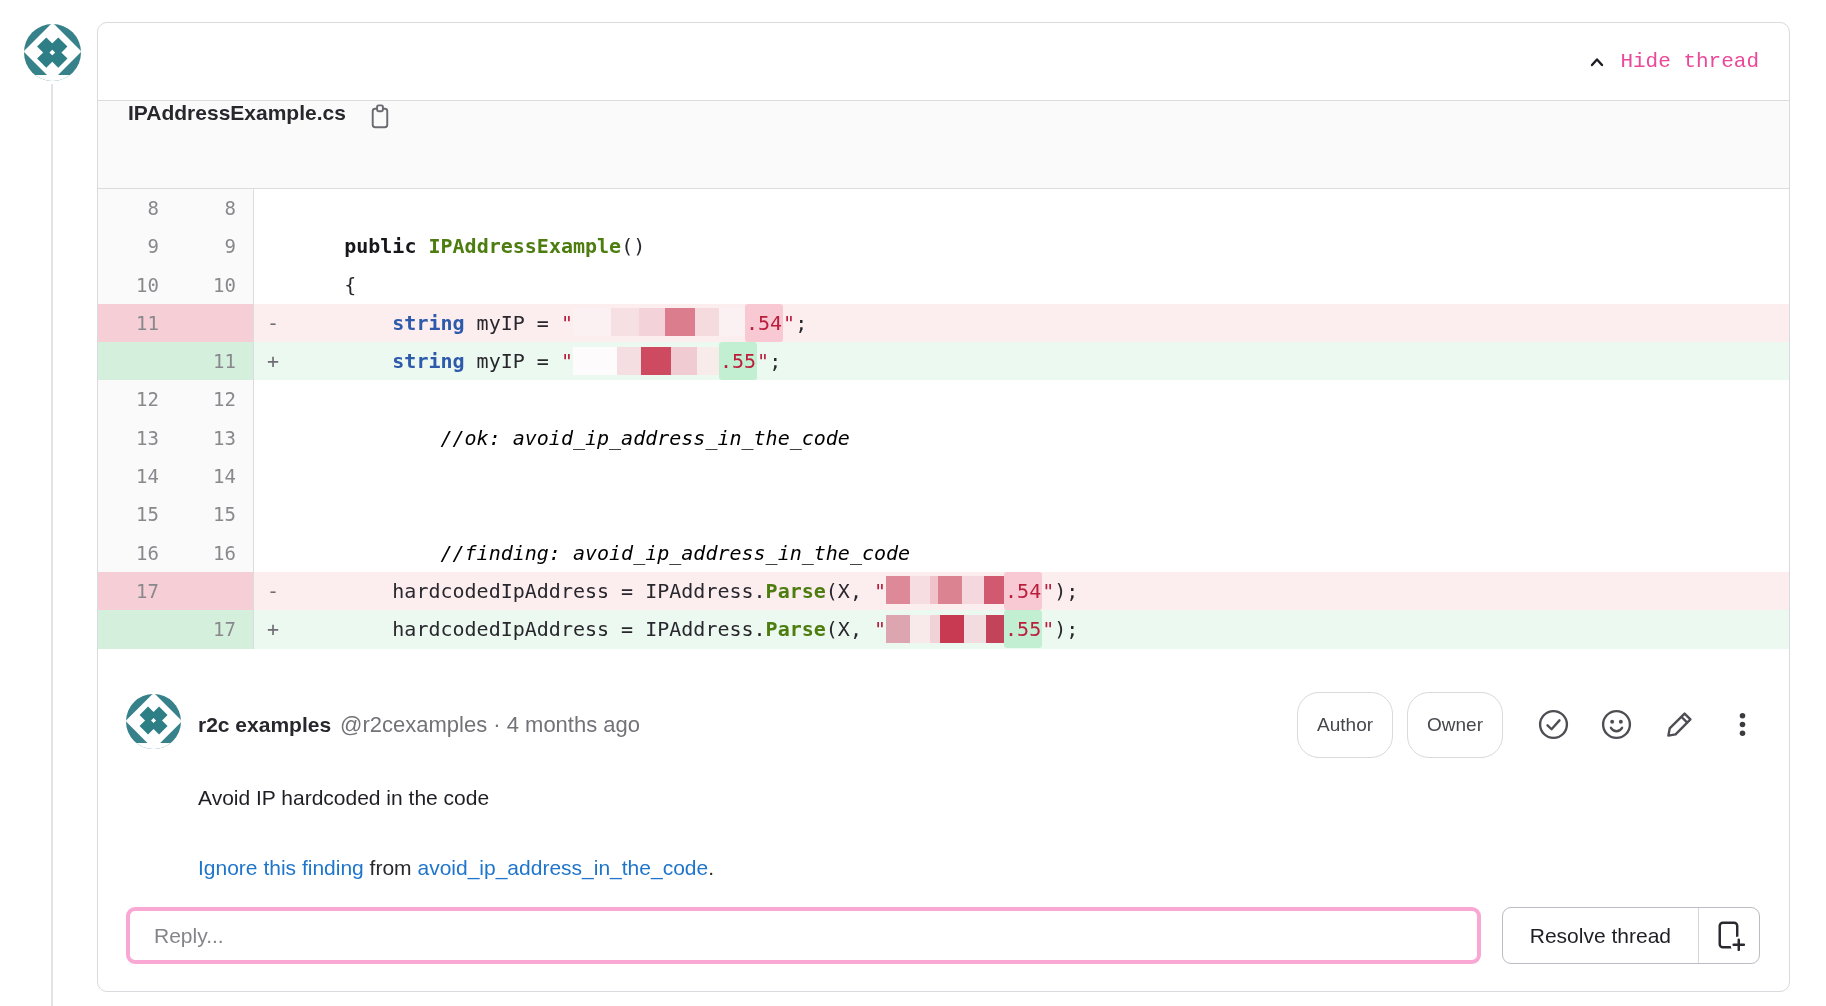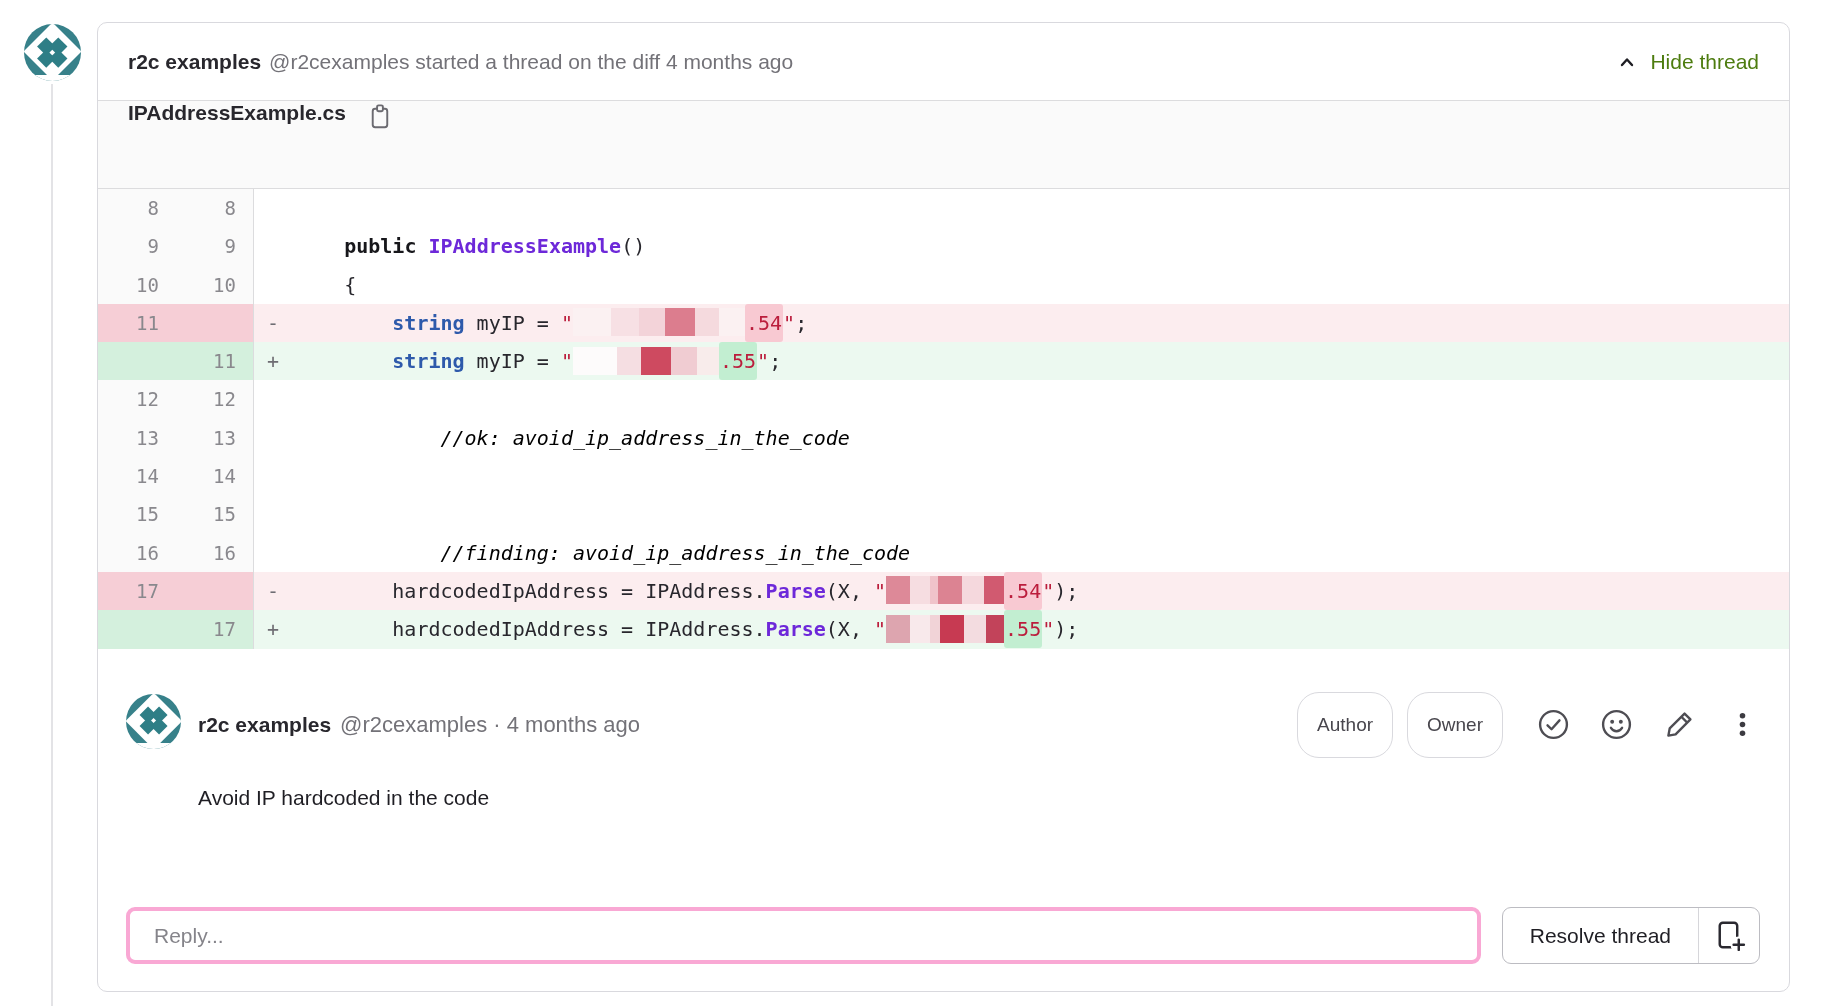--- a/index.html
+++ b/index.html
@@ -22,21 +22,21 @@
   
   .card { position:absolute; left:97px; top:22px; width:1693px; height:970px;
     background:#fff; border:1px solid #d9d9de; border-radius:10px; overflow:hidden; }
 
   .thread-header { height:78px; display:flex; align-items:center; padding:0 30px;
     border-bottom:1px solid #dcdcde; }
   .th-title { font-size:21px; color:#737278; white-space:nowrap; }
   .th-name { font-weight:700; color:#28272d; }
   .th-rest { margin-left:8px; }
   .hide-btn { margin-left:auto; display:flex; align-items:center; gap:11px; border:none; background:none;
-    font-family:Liberation Sans, sans-serif; font-size:21px; color:#4d7c0f; cursor:pointer; }
+    font-family:Liberation Mono, monospace; font-size:21px; color:#ec4899; cursor:pointer; }
 
   .file-header { height:88px; display:flex; align-items:flex-start; gap:18px; padding:0 30px;
     background:#fafafa; border-bottom:1px solid #dcdcde; }
   .file-name { font-weight:700; font-size:21px; color:#28272d; }
   .copy-btn { border:none; background:none; padding:0; display:flex; cursor:pointer; }
 
   
   .diff { font-family:"DejaVu Sans Mono","Liberation Mono",monospace; font-size:20px; }
   .diff-row { display:flex; height:38.3px; line-height:38.3px; }
   .lno { width:78px; flex:none; text-align:right; padding-right:17px; color:#89888d;
@@ -44,21 +44,21 @@
   .lno.new { border-right:1px solid #dcdcde; }
   .marker { width:42px; flex:none; padding-left:13px; color:#6e6d73; }
   .code { flex:1; white-space:pre; }
   .diff-row.removed .lno { background:#f6ced6; }
   .diff-row.removed .marker, .diff-row.removed .code { background:#fcedef; }
   .diff-row.added .lno { background:#d4f0dd; }
   .diff-row.added .marker, .diff-row.added .code { background:#ecf9f0; }
   .tk-plain { color:#28272d; }
   .tk-kw { color:#17171b; font-weight:700; }
   .tk-kwb { color:#2e5aab; font-weight:700; }
-  .tk-type { color:#6d28d9; font-weight:700; }
+  .tk-type { color:#4d7c0f; font-weight:700; }
   .tk-str { color:#bb1d3c; }
   .tk-cmt { color:#000000; font-style:italic; }
   .tk-strhl { border-radius:3px; padding:7px 1px; }
   .removed .tk-strhl { background:#f8c9d2; }
   .added .tk-strhl { background:#c2eed1; }
   .redact { display:inline-flex; height:28px; vertical-align:middle; margin-bottom:4px; }
   .redact span { height:100%; display:inline-block; }
 
   
   .note { margin-top:43px; padding:0 28px; display:flex; }
@@ -96,23 +96,20 @@
   <a class="avatar thread-avatar">
     <span class="av-d av-d1"></span>
     <span class="av-d av-d2"></span>
     <span class="av-d av-d3"></span>
     <span class="av-d av-d4"></span>
   </a>
 
   <div class="card">
 
     <div class="thread-header">
-      <div class="th-title">
-        <span class="th-name">r2c examples</span><span class="th-rest">@r2cexamples started a thread on the diff 4 months ago</span>
-      </div>
       <button class="hide-btn">
         <span style="display:flex;">
           <svg width="24" height="24" viewBox="0 0 24 24">
               <polyline points="7,15 12,9.5 17,15" fill="none" stroke="#1f1e24" stroke-width="2.4" stroke-linecap="round" stroke-linejoin="round"></polyline>
             </svg>
         </span>
         <span>Hide thread</span>
       </button>
     </div>
 
@@ -249,20 +246,23 @@
                 <svg width="33" height="33" viewBox="0 0 32 32">
                   <circle cx="16" cy="7.5" r="2.7" fill="#3c3b41"></circle>
                   <circle cx="16" cy="16" r="2.7" fill="#3c3b41"></circle>
                   <circle cx="16" cy="24.5" r="2.7" fill="#3c3b41"></circle>
                 </svg>
               </span>
             </button>
           </div>
         </div>
         <div class="note-body">Avoid IP hardcoded in the code</div>
+        <div class="ignore-line">
+          <a class="link">Ignore this finding</a><span> from </span><a class="link">avoid_ip_address_in_the_code</a><span>.</span>
+        </div>
       </div>
     </div>
 
     <div class="reply-row">
       <input class="reply-input" type="text" placeholder="Reply..." style="">
       <button class="resolve-btn">
         <span class="resolve-label">Resolve thread</span>
         <span class="resolve-divider"></span>
         <span class="resolve-icon">
           <span style="display:flex;">

